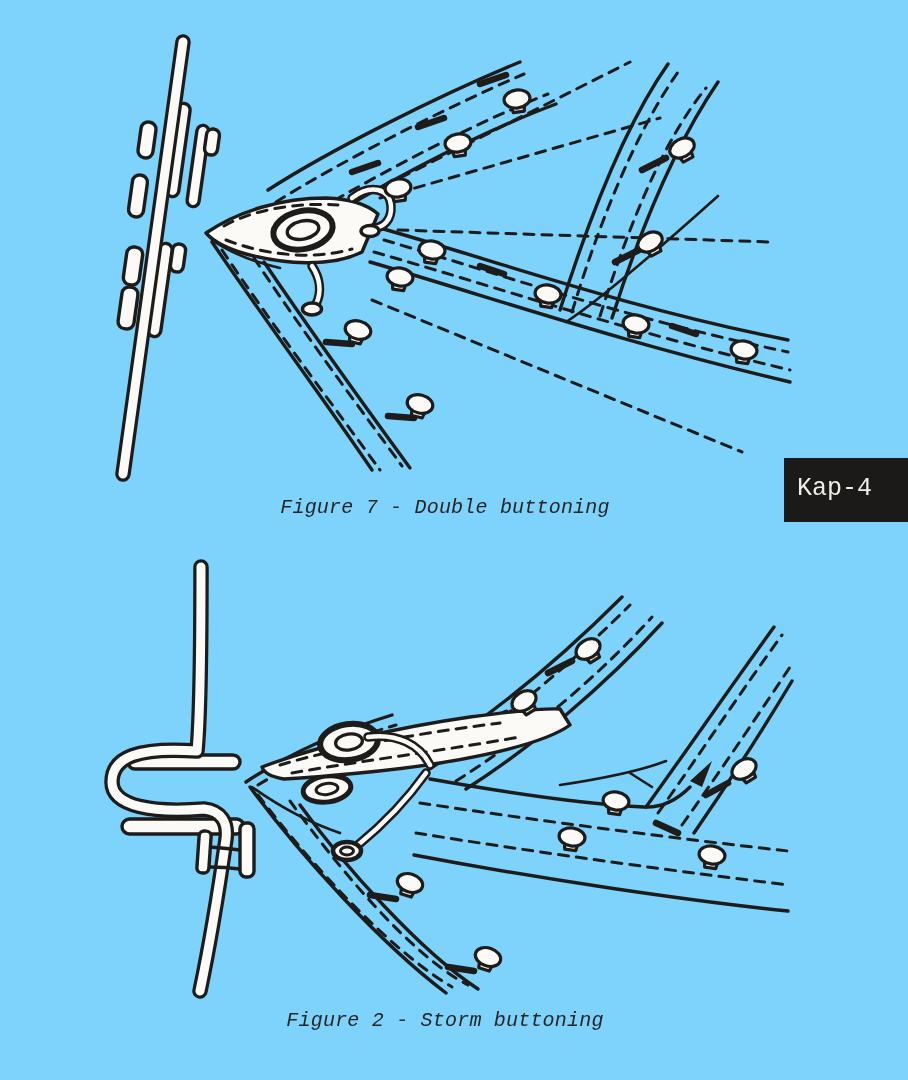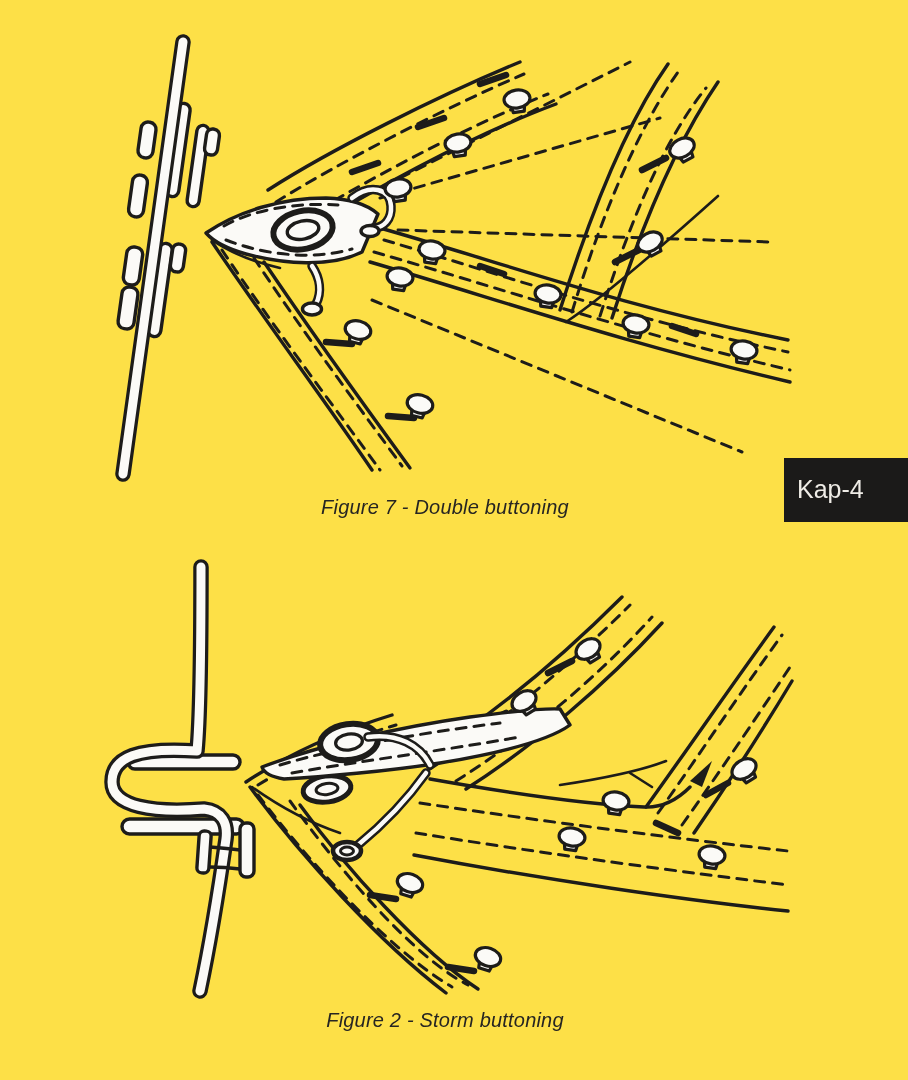--- a/index.html
+++ b/index.html
@@ -1,21 +1,21 @@
 <!DOCTYPE html>
 <html><head>
 <meta charset="utf-8">
 <style>
   html,body{margin:0;padding:0;}
   .page{
     position:relative;
     width:908px;height:1080px;
-    background:#fde047;
+    background:#7dd3fc;
     overflow:hidden;
-    font-family:Liberation Sans, sans-serif;
+    font-family:Liberation Mono, monospace;
   }
   figure{margin:0;}
   .art{position:absolute;left:0;}
   .art svg{display:block;}
   
   .ln{fill:none;stroke:#1d1c1a;stroke-width:3.4;stroke-linecap:round;stroke-linejoin:round;}
   .thin{fill:none;stroke:#1d1c1a;stroke-width:2.6;stroke-linecap:round;}
   .dash{fill:none;stroke:#1d1c1a;stroke-width:3;stroke-linecap:round;stroke-dasharray:10 8;}
   .tick{fill:none;stroke:#1d1c1a;stroke-width:6.5;stroke-linecap:round;}
   .fillw{fill:#fbfaf7;stroke:#1d1c1a;stroke-width:3.4;stroke-linejoin:round;}

